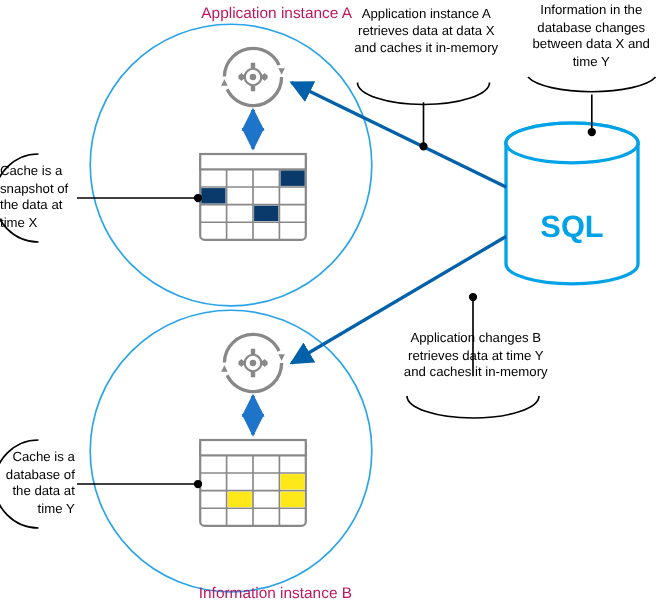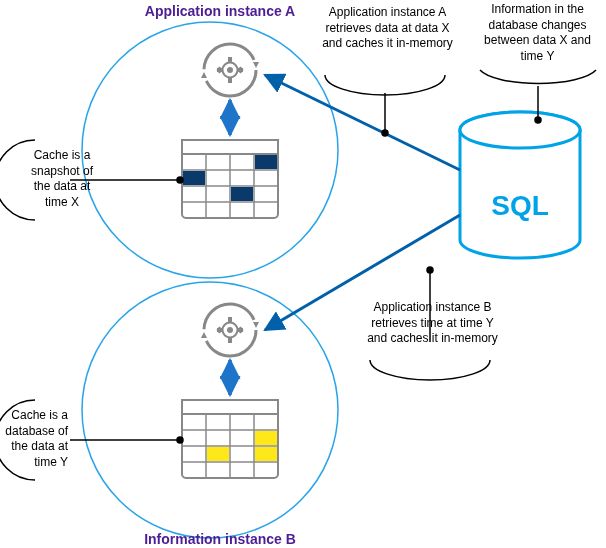--- a/index.html
+++ b/index.html
@@ -13,23 +13,24 @@
     overflow: hidden;
   }
   .label {
     position: absolute;
     font-size: 12px;
     color: #000;
     text-align: center;
     line-height: 1.3;
   }
   .title-label {
-    color: #4c1d95;
-    font-weight: 700;
+    color: #be185d;
+    font-weight: 400;
     font-size: 14px;
+    text-align: right;
   }
   svg {
     position: absolute;
     top: 0;
     left: 0;
   }
 </style>
 </head>
 <body>
 
@@ -166,18 +167,18 @@
   <g stroke="#000" stroke-width="1.5" fill="none">
     <path d="M 370 360 A 60 20 0 0 0 490 360"></path>
     <line x1="430" y1="342" x2="430" y2="270"></line>
     <circle cx="430" cy="270" r="3" fill="#000"></circle>
   </g>
 </svg>
 
 <div class="label title-label" style="left:120px; top:2px; width:200px;">Application instance A</div>
 <div class="label title-label" style="left:120px; top:530px; width:200px;">Information instance B</div>
 
-<div class="label" style="left:0px; top:148px; width:68px; text-align:center;padding-left:28px;">Cache is a snapshot of the data at time X</div>
+<div class="label" style="left:0px; top:148px; width:68px; text-align:left;">Cache is a snapshot of the data at time X</div>
 <div class="label" style="left:0px; top:408px; width:68px; text-align:right;">Cache is a database of the data at time Y</div>
 
 <div class="label" style="left:320px; top:5px; width:135px;">Application instance A retrieves data at data X and caches it in-memory</div>
 <div class="label" style="left:480px; top:2px; width:115px;">Information in the database changes between data X and time Y</div>
-<div class="label" style="left:365px; top:300px; width:135px;">Application instance B retrieves time at time Y and caches it in-memory</div>
+<div class="label" style="left:365px; top:300px; width:135px;">Application changes B retrieves data at time Y and caches it in-memory</div>
 
 </body></html>

